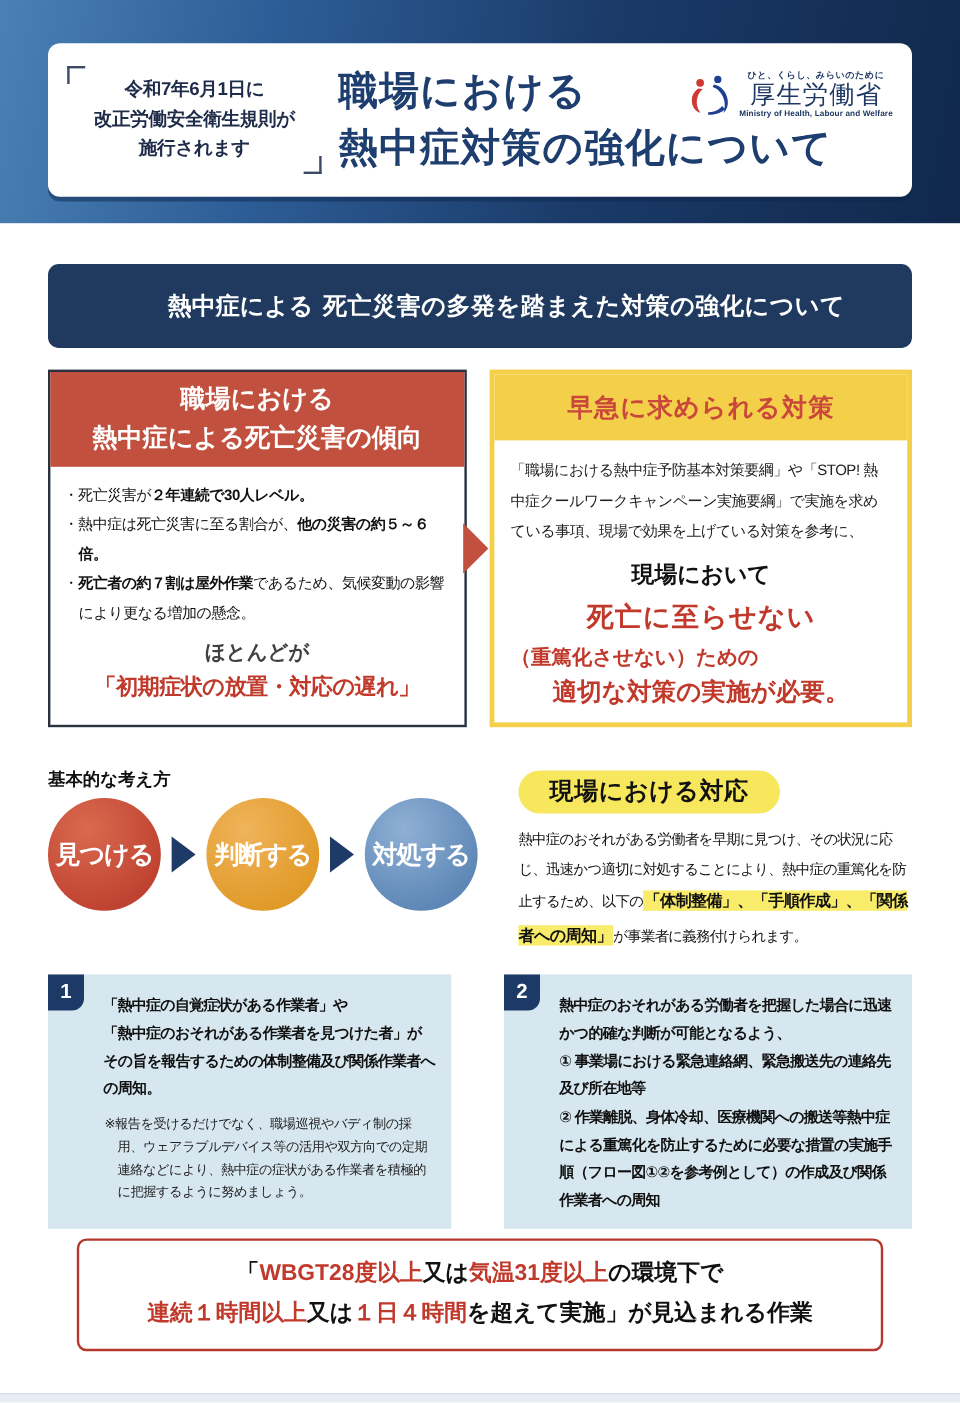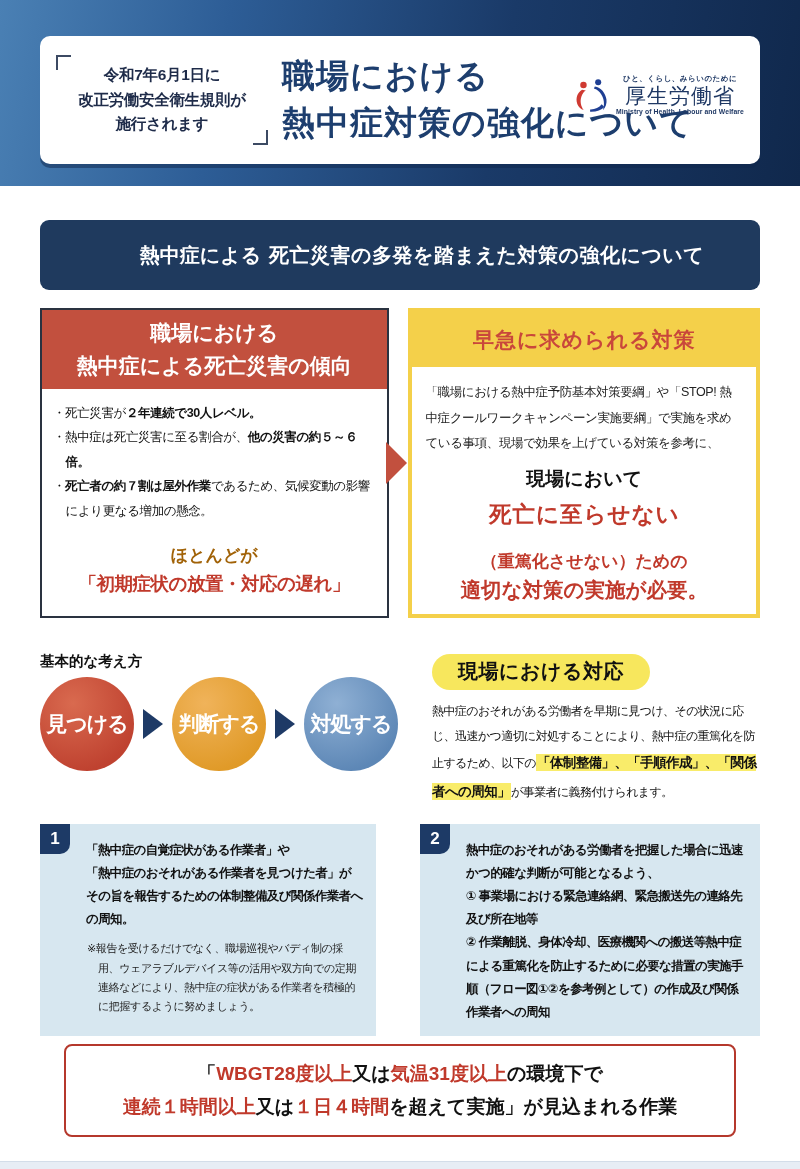--- a/index.html
+++ b/index.html
@@ -10,50 +10,50 @@
   
   .top-band { height:186px; background:linear-gradient(100deg,#4a80b4 0%,#2d5d96 28%,#1a3a68 62%,#10284c 100%); }
   .header-card { position:relative; margin:0 40px; top:36px; height:128px; background:#ffffff; border-radius:10px;
     box-shadow:0 4px 0 rgba(14,38,76,.5); display:flex; align-items:center; padding:10px 18px 10px 16px; }
   .notice { position:relative; width:212px; padding:10px 16px; text-align:center;
     font-size:15.5px; font-weight:700; color:#1e2b49; line-height:1.6; letter-spacing:-0.3px; }
   .notice .bk { position:absolute; width:15px; height:15px; }
   .notice .bk.tl { left:0; top:2px; border-left:2.5px solid #3c4a63; border-top:2.5px solid #3c4a63; }
   .notice .bk.br { right:0; bottom:2px; border-right:2.5px solid #3c4a63; border-bottom:2.5px solid #3c4a63; }
   .main-title { margin-left:14px; font-size:33px; font-weight:800; color:#1d3e6e; line-height:1.42; letter-spacing:1px; white-space:nowrap; }
-  .logo { position:absolute; right:16px; top:38px; display:flex; align-items:center; gap:5px; }
+  .logo { position:absolute; right:16px; top:22px; display:flex; align-items:center; gap:5px; }
   .logo-text { text-align:center; color:#1f3864; }
   .logo-tagline { font-size:7.5px; font-weight:700; letter-spacing:.5px; }
   .logo-name { font-size:21px; font-weight:400; letter-spacing:1px; line-height:1.15; }
   .logo-en { font-size:6.8px; font-weight:700; letter-spacing:.1px; }
 
   
   .banner { margin:34px 40px 0; height:70px; background:#1f3a5e; border-radius:9px;
     display:flex; align-items:center; justify-content:center; gap:8px; color:#fff;padding-left:44px; }
   .banner-small { font-size:20px; font-weight:700; }
   .banner-large { font-size:20px; font-weight:800; letter-spacing:.5px; }
 
   
   .cols { margin:18px 40px 0; display:flex; align-items:stretch; }
   .trend-box { width:350px; border:2px solid #2a3240; background:#fff; display:flex; flex-direction:column; min-height:298px; }
   .trend-head { background:#c2503e; color:#fff; text-align:center; font-size:21px; font-weight:800; line-height:1.55; padding:7px 2px; }
   .trend-body { flex:1; display:flex; flex-direction:column; padding:12px 11px 12px; }
   .bullet { font-size:12.5px; line-height:1.95; letter-spacing:-0.4px; padding-left:1em; text-indent:-1em; color:#111; font-weight:500; }
   .bullet b { font-weight:800; }
-  .trend-lead { margin-top:auto; text-align:center; font-size:17px; font-weight:800; color:#a16207; }
+  .trend-lead { margin-top:auto; text-align:center; font-size:17px; font-weight:800; color:#404040; }
   .trend-conclusion { text-align:center; color:#c0392b; font-size:18.5px; font-weight:800; letter-spacing:-0.5px; margin:4px 0 8px; }
   .mid-arrow-wrap { width:20px; display:flex; align-items:center; justify-content:center; }
   .mid-arrow { width:0; height:0; border-top:21px solid transparent; border-bottom:21px solid transparent; border-left:21px solid #c2503e; margin-left:-4px; }
   .measures-box { width:353px; border:4px solid #f4d04a; background:#fff; display:flex; flex-direction:column; min-height:298px; }
   .measures-head { background:#f4d04a; color:#c9473b; text-align:center; font-size:21px; font-weight:800; padding:14px 2px 13px; letter-spacing:1px; }
   .measures-body { padding:13px 13px 10px; }
   .m-body { font-size:12.5px; line-height:2.05; letter-spacing:-0.4px; color:#222; font-weight:500; }
   .m-site { text-align:center; font-size:19px; font-weight:800; margin-top:9px; color:#111; }
   .m-em1 { text-align:center; font-size:22.5px; font-weight:800; color:#c0392b; margin-top:7px; letter-spacing:1px; }
-  .m-em2 { text-align:center; font-size:17px; font-weight:800; color:#c0392b; margin-top:20px; }
+  .m-em2 { text-align:left; font-size:17px; font-weight:800; color:#c0392b; margin-top:6px; }
   .m-em3 { text-align:center; font-size:20.5px; font-weight:800; color:#c0392b; margin-top:3px; }
 
   
   .concept-row { margin:34px 40px 0; display:flex; gap:24px; min-height:142px; }
   .concept { width:368px; }
   .concept-label { font-size:14.5px; font-weight:800; color:#111; }
   .circles { display:flex; align-items:center; gap:9px; margin-top:6px; }
   .circle { width:94px; height:94px; border-radius:50%; display:flex; align-items:center; justify-content:center;
     color:#fff; font-size:21px; font-weight:800; letter-spacing:-1px; flex:none; }
   .circle.red { background:radial-gradient(circle at 35% 28%, #d96a4f, #bf4230 75%); }

